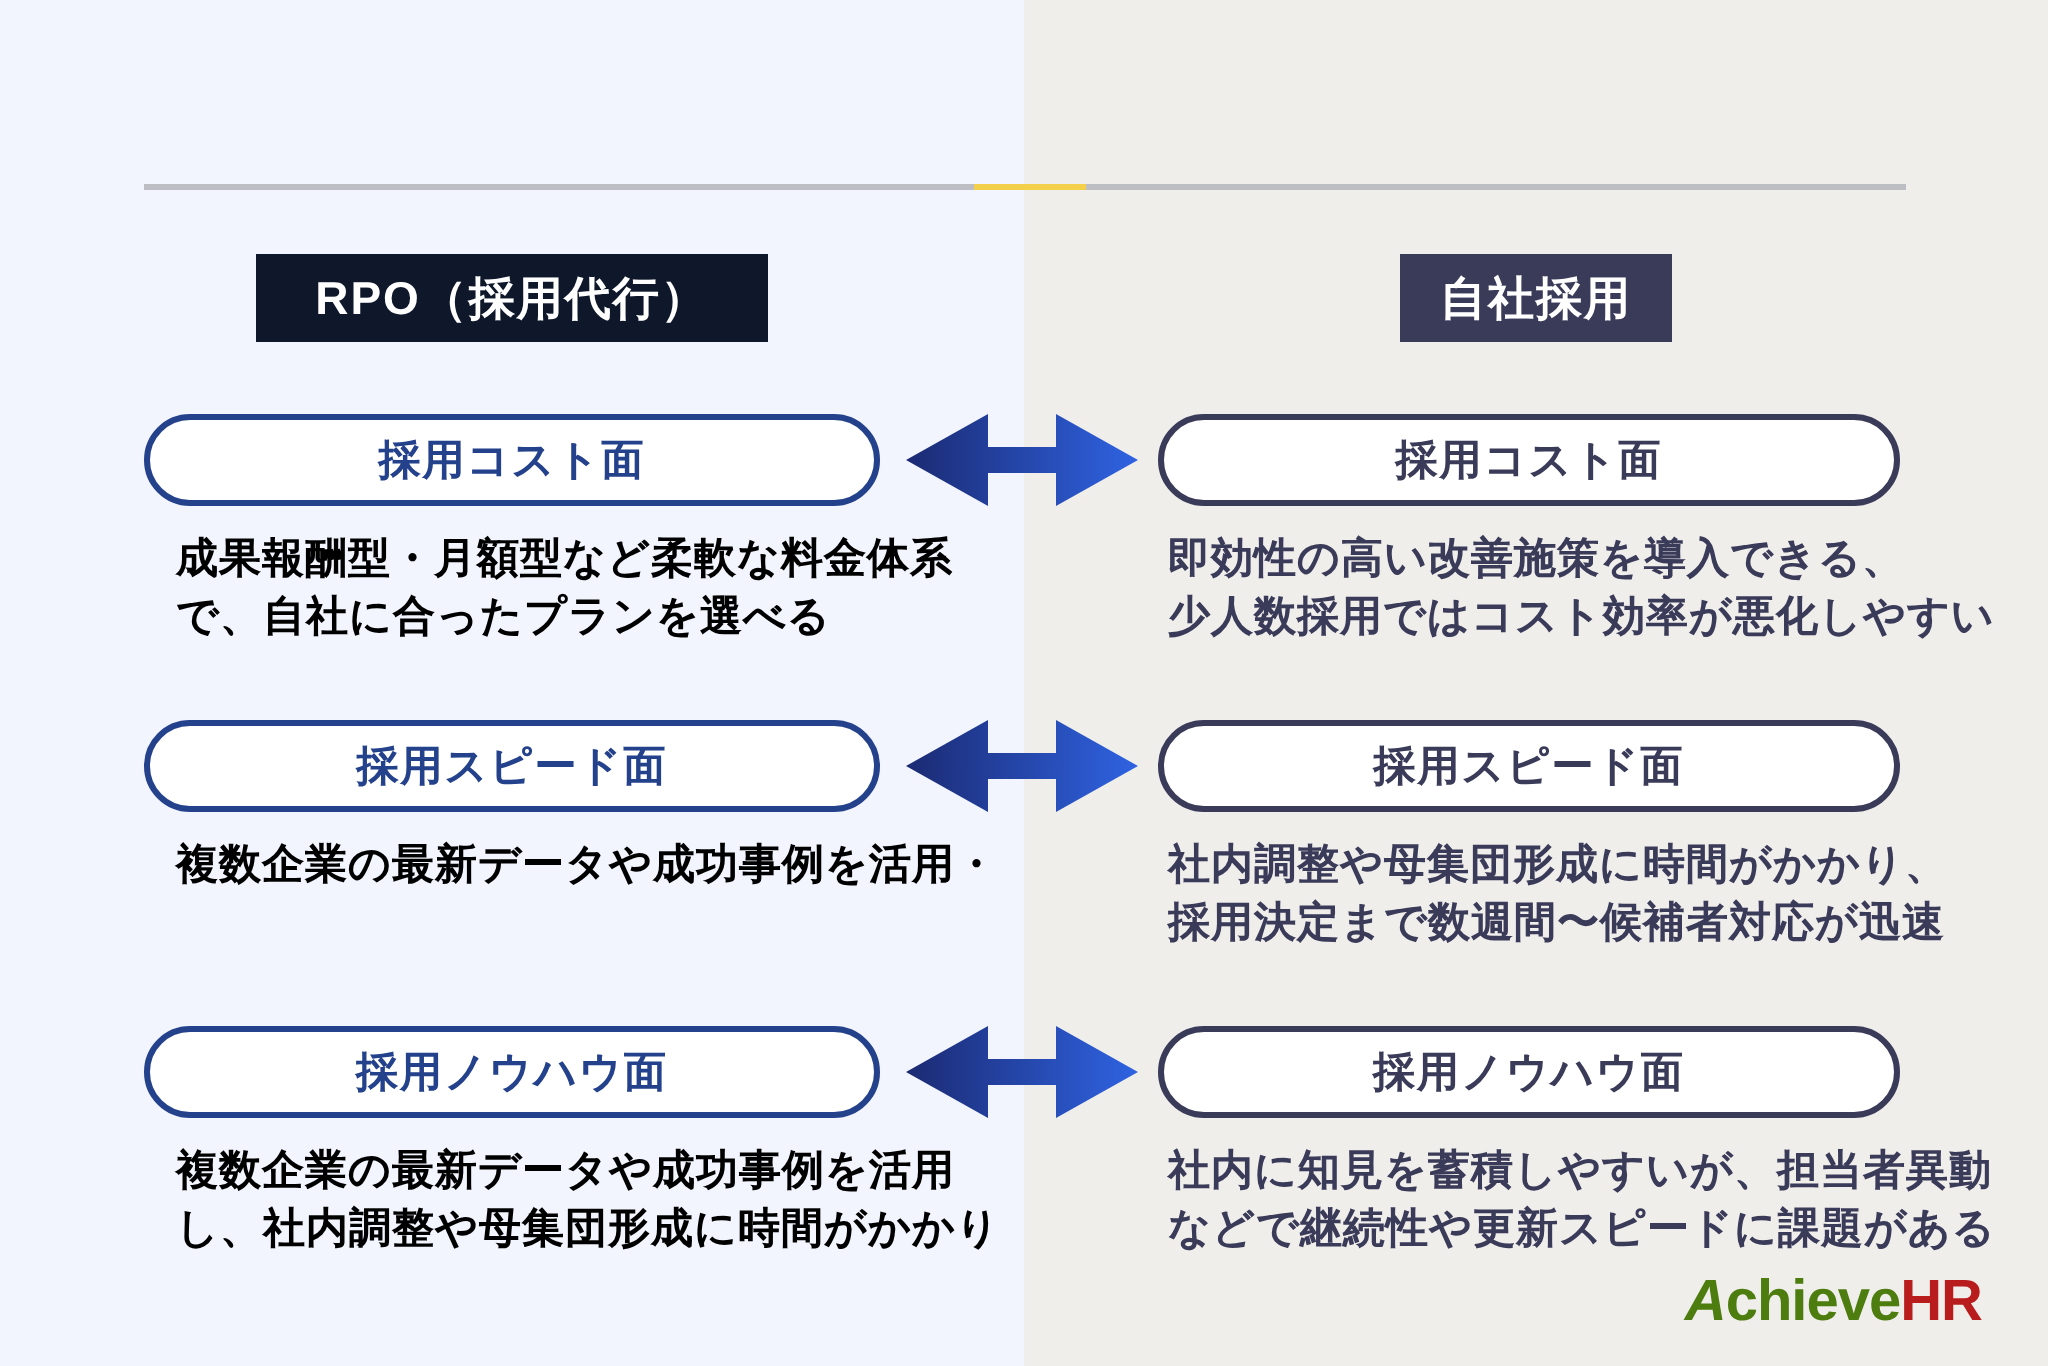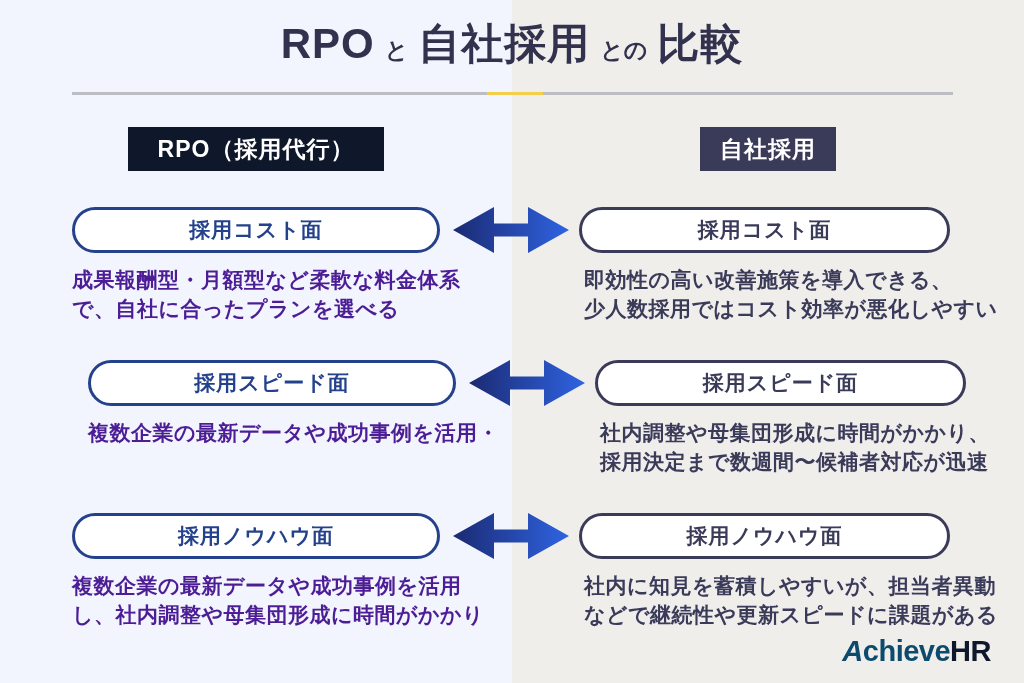--- a/index.html
+++ b/index.html
@@ -87,21 +87,21 @@
   }
 
   
   .row {
     position: absolute;
     left: 0;
     width: 956px;
     height: 125px;
   }
   .row-1 { top: 207px; }
-  .row-2 { top: 360px; margin-left: 16px; }
+  .row-2 { top: 360px; }
   .row-3 { top: 513px; text-decoration: underline; }
 
   .pill {
     position: absolute;
     top: 0;
     height: 46px;
     background: #ffffff;
     border-radius: 26px;
     display: flex;
     align-items: center;
@@ -133,54 +133,51 @@
 
   .desc {
     position: absolute;
     top: 58px;
     font-size: 21px;
     font-weight: 700;
     line-height: 29px;
     letter-spacing: 0.5px;
     white-space: nowrap;
   }
-  .desc.left  { left: 72px;  color: #4c1d95; }
+  .desc.left  { left: 88px;  color: #000000; }
   .desc.right { left: 584px; color: #3a3a59; }
 
   
   .logo {
     position: absolute;
     right: 33px;
     bottom: 15px;
     font-size: 29px;
     font-weight: 800;
     letter-spacing: -0.5px;
     white-space: nowrap;
   }
   .logo-part1 {
     display: inline-block;
-    color: #0c4a6e;
+    color: #4d7c0f;
   }
   .logo-part1::first-letter { font-style: italic; }
   .logo-part2 {
     display: inline-block;
-    color: #0f172a;
+    color: #b91c1c;
   }
 </style>
 </head>
 <body>
 
 <div class="canvas">
 
   <div class="bg-half bg-left"></div>
   <div class="bg-half bg-right"></div>
 
-  <div class="title">
-    <span class="t-big">RPO</span><span class="t-small">と</span><span class="t-big">自社採用</span><span class="t-small">との</span><span class="t-big">比較</span>
-  </div>
 
   <div class="divider"></div>
   <div class="divider-accent"></div>
 
   <div class="col-header left">RPO（採用代行）</div>
   <div class="col-header right">自社採用</div>
 
   <div class="row row-1">
     <div class="pill left">採用コスト面</div>
     <svg class="arrow" viewBox="0 0 116 50">

